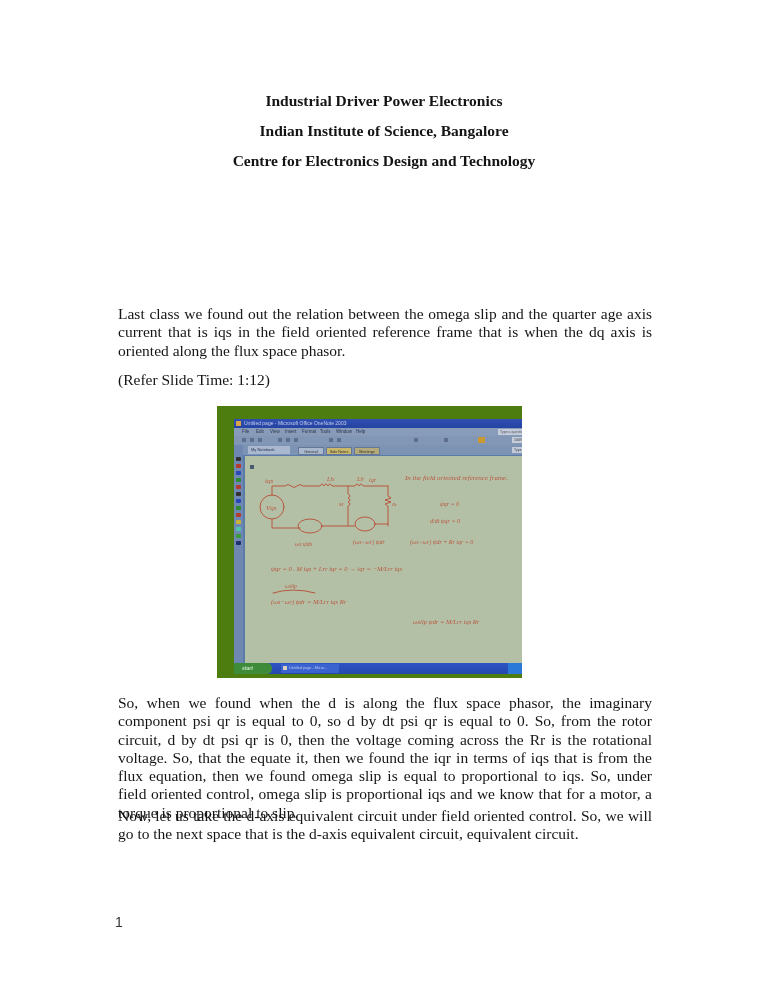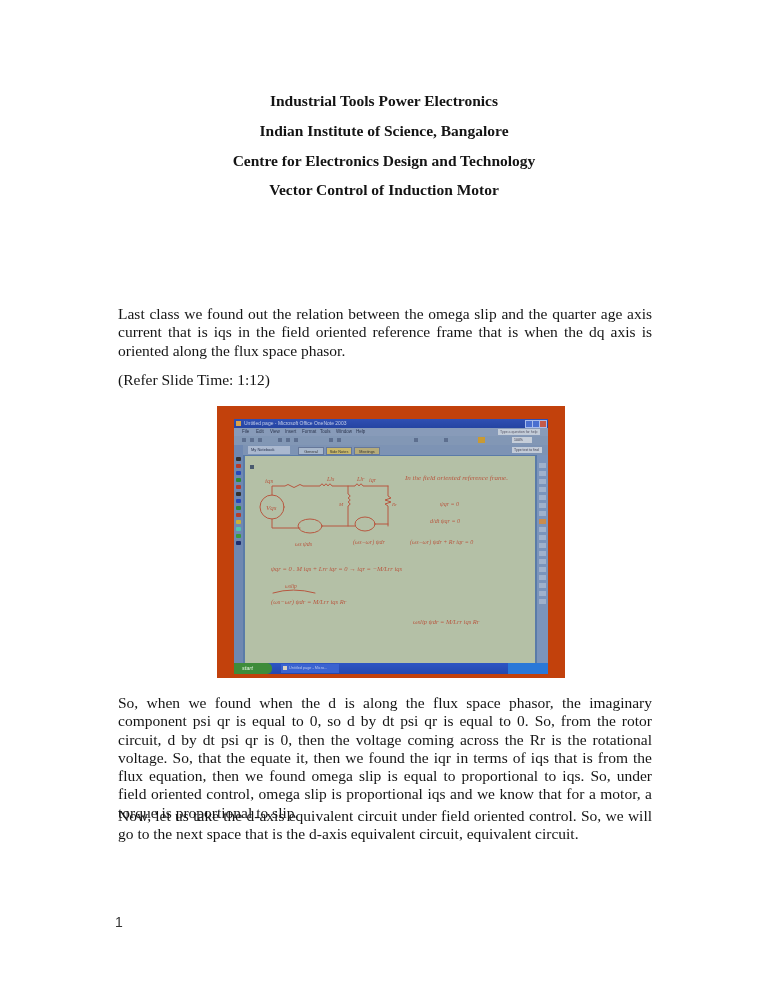--- a/index.html
+++ b/index.html
@@ -63,23 +63,23 @@
       font-family: "Liberation Sans", sans-serif;
       font-size: 14px;
       color: #333333;
     }
 
     
     .slide {
       position: absolute;
       left: 217px;
       top: 406px;
-      width: 348px;
+      width: 305px;
       height: 272px;
-      background: #c2410c;
+      background: #4d7c0f;
       overflow: hidden;
     }
     .screen {
       position: absolute;
       left: 17px;
       top: 13px;
       width: 314px;
       height: 255px;
       background: #5a7ba8;
       overflow: hidden;
@@ -227,24 +227,23 @@
     .ink {
       position: absolute; left: 0; top: 0;
     }
   </style>
 </head>
 <body>
 
 <div class="page">
 
   <div class="header-block">
-    <div class="header-line">Industrial Tools Power Electronics</div>
+    <div class="header-line">Industrial Driver Power Electronics</div>
     <div class="header-line">Indian Institute of Science, Bangalore</div>
     <div class="header-line">Centre for Electronics Design and Technology</div>
-    <div class="header-line">Vector Control of Induction Motor</div>
   </div>
 
   <p class="body-text last-line-left" id="p1">Last class we found out the relation between the omega slip and the quarter age axis current that is iqs in the field oriented reference frame that is when the dq axis is oriented along the flux space phasor.</p>
   <p class="body-text last-line-left" id="refer">(Refer Slide Time: 1:12)</p>
 
   <div class="slide">
     <div class="screen">
       <div class="titlebar">
         <span class="app-icon"></span>
         <span class="title">Untitled page - Microsoft Office OneNote 2003</span>

